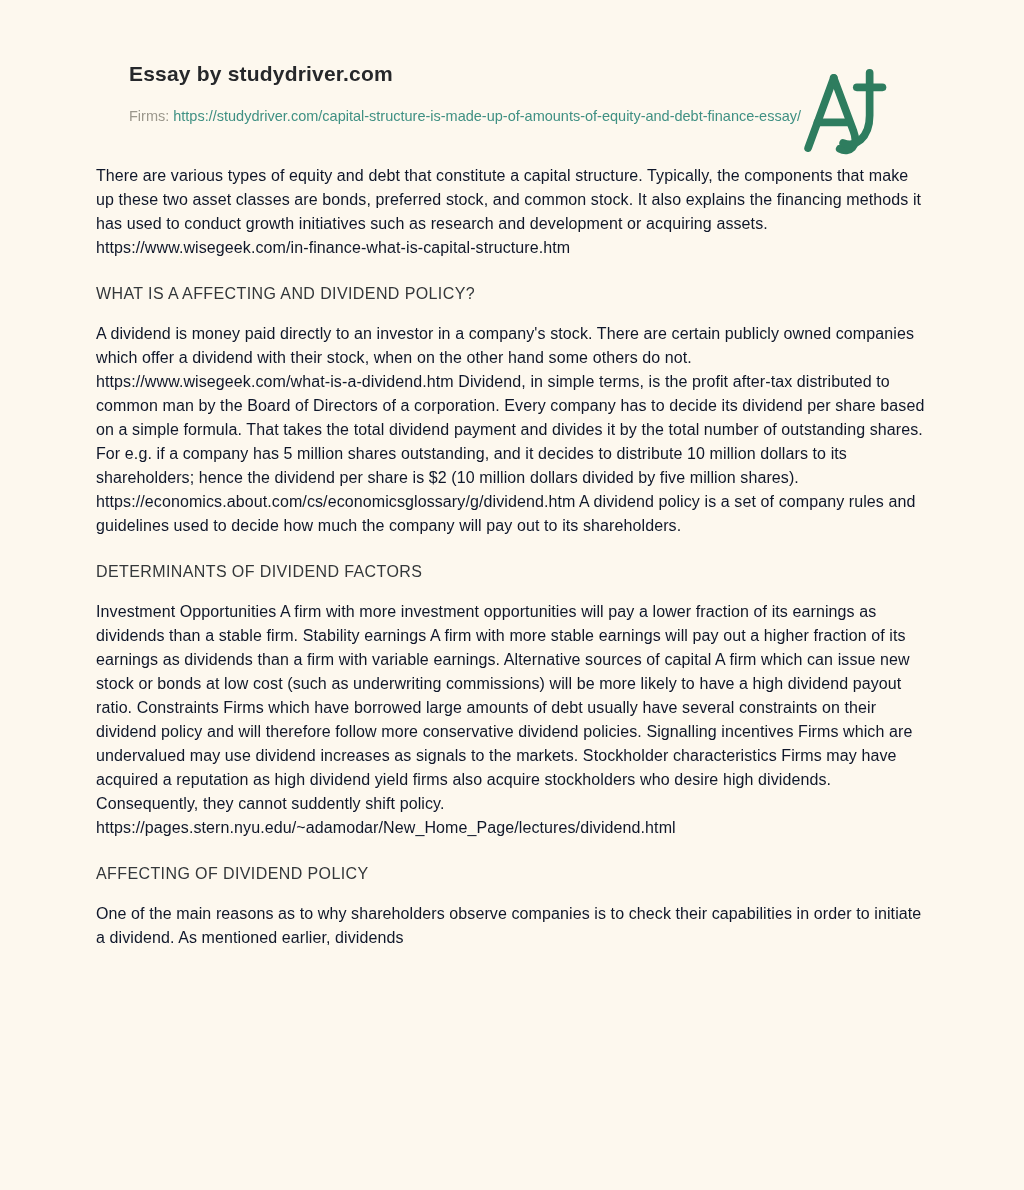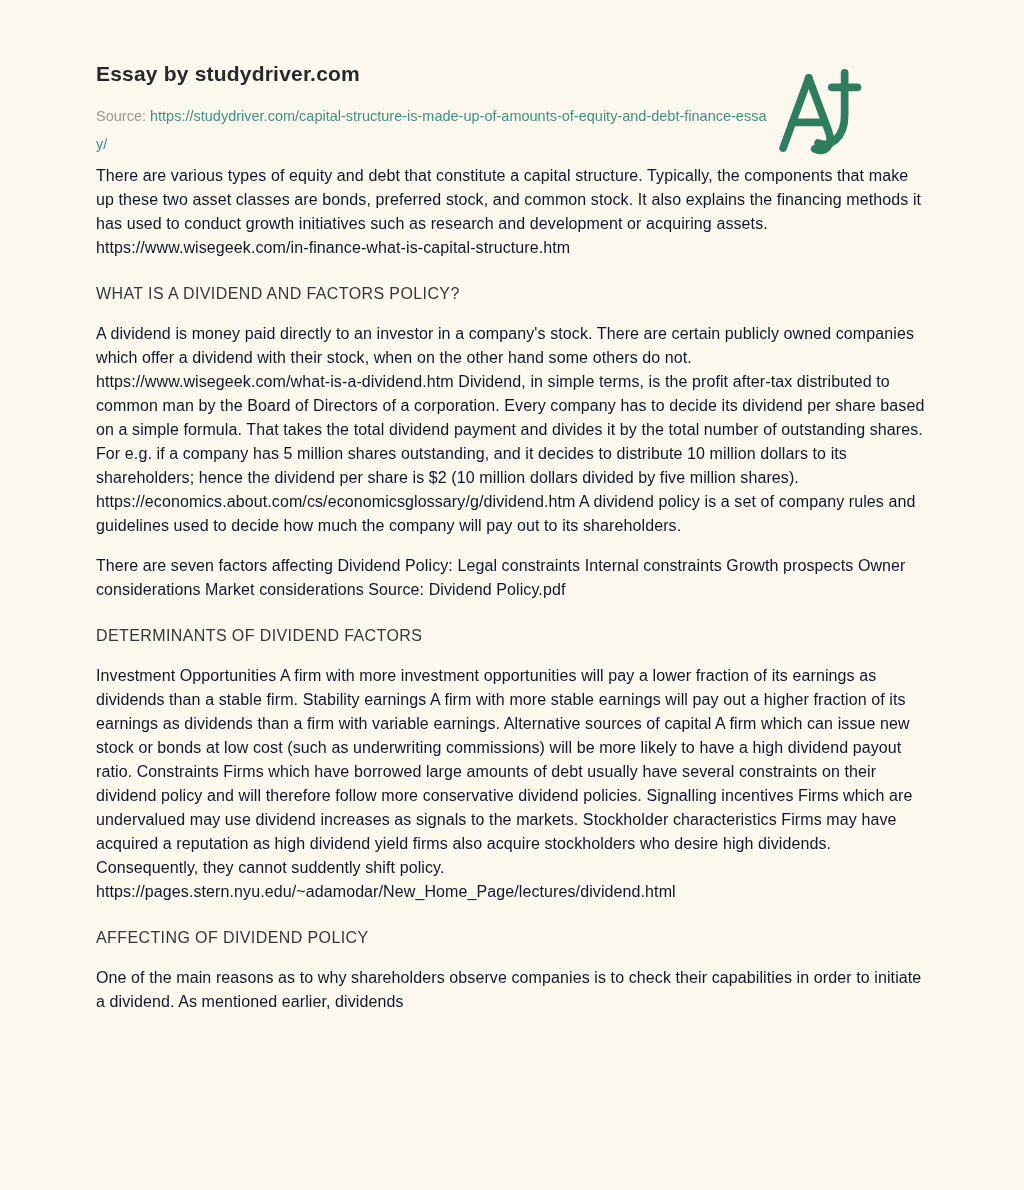--- a/index.html
+++ b/index.html
@@ -12,21 +12,21 @@
     width: 1024px;
     min-height: 1190px;
     box-sizing: border-box;
     background: #fdf8ee;
     padding: 62px 96px 0 96px;
     font-family: "Liberation Sans", sans-serif;
     overflow: hidden;
   }
   .header {
     display: flex;
-    justify-content: flex-start;
+    justify-content: center;
     align-items: flex-start;
   }
   .header-left {
     max-width: 680px;
   }
   .byline {
     font-size: 21px;
     font-weight: 700;
     color: #26282b;
     letter-spacing: 0.2px;
@@ -77,21 +77,21 @@
 </style>
 </head>
 <body>
 
 <div class="page">
 
   <header class="header">
     <div class="header-left">
       <div class="byline">Essay by studydriver.com</div>
       <div class="source">
-        <span class="source-label">Source:</span><a class="source-link">https://studydriver.com/capital-structure-is-made-up-of-amounts-of-equity-and-debt-finance-essay/</a>
+        <span class="source-label">Firms:</span><a class="source-link">https://studydriver.com/capital-structure-is-made-up-of-amounts-of-equity-and-debt-finance-essay/</a>
       </div>
     </div>
 
     <div class="logo">
       <span>
         <svg width="86" height="94" viewBox="0 0 100 110" aria-hidden="true">
           <g fill="none" stroke="#2e7d5f" stroke-width="9" stroke-linecap="round" stroke-linejoin="round">
 
             <path d="M8 96 L38 14"></path>
             <path d="M38 14 L61 76 C68 94 56 103 45 97"></path>
@@ -102,23 +102,22 @@
           </g>
         </svg>
       </span>
     </div>
   </header>
 
   <main class="article">
 
     <div class="article-body">
         <p class="paragraph">There are various types of equity and debt that constitute a capital structure. Typically, the components that make up these two asset classes are bonds, preferred stock, and common stock. It also explains the financing methods it has used to conduct growth initiatives such as research and development or acquiring assets. https://www.wisegeek.com/in-finance-what-is-capital-structure.htm</p>
-        <h2 class="heading">WHAT IS A DIVIDEND AND FACTORS POLICY?</h2>
+        <h2 class="heading">WHAT IS A AFFECTING AND DIVIDEND POLICY?</h2>
         <p class="paragraph">A dividend is money paid directly to an investor in a company's stock. There are certain publicly owned companies which offer a dividend with their stock, when on the other hand some others do not. https://www.wisegeek.com/what-is-a-dividend.htm Dividend, in simple terms, is the profit after-tax distributed to common man by the Board of Directors of a corporation. Every company has to decide its dividend per share based on a simple formula. That takes the total dividend payment and divides it by the total number of outstanding shares. For e.g. if a company has 5 million shares outstanding, and it decides to distribute 10 million dollars to its shareholders; hence the dividend per share is $2 (10 million dollars divided by five million shares). https://economics.about.com/cs/economicsglossary/g/dividend.htm A dividend policy is a set of company rules and guidelines used to decide how much the company will pay out to its shareholders.</p>
-        <p class="paragraph">There are seven factors affecting Dividend Policy: Legal constraints Internal constraints Growth prospects Owner considerations Market considerations Source: Dividend Policy.pdf</p>
         <h2 class="heading">DETERMINANTS OF DIVIDEND FACTORS</h2>
         <p class="paragraph">Investment Opportunities A firm with more investment opportunities will pay a lower fraction of its earnings as dividends than a stable firm. Stability earnings A firm with more stable earnings will pay out a higher fraction of its earnings as dividends than a firm with variable earnings. Alternative sources of capital A firm which can issue new stock or bonds at low cost (such as underwriting commissions) will be more likely to have a high dividend payout ratio. Constraints Firms which have borrowed large amounts of debt usually have several constraints on their dividend policy and will therefore follow more conservative dividend policies. Signalling incentives Firms which are undervalued may use dividend increases as signals to the markets. Stockholder characteristics Firms may have acquired a reputation as high dividend yield firms also acquire stockholders who desire high dividends. Consequently, they cannot suddently shift policy. https://pages.stern.nyu.edu/~adamodar/New_Home_Page/lectures/dividend.html</p>
         <h2 class="heading">AFFECTING OF DIVIDEND POLICY</h2>
         <p class="paragraph">One of the main reasons as to why shareholders observe companies is to check their capabilities in order to initiate a dividend. As mentioned earlier, dividends</p>
       </div>
   </main>
 
 </div>
 
 </body></html>

